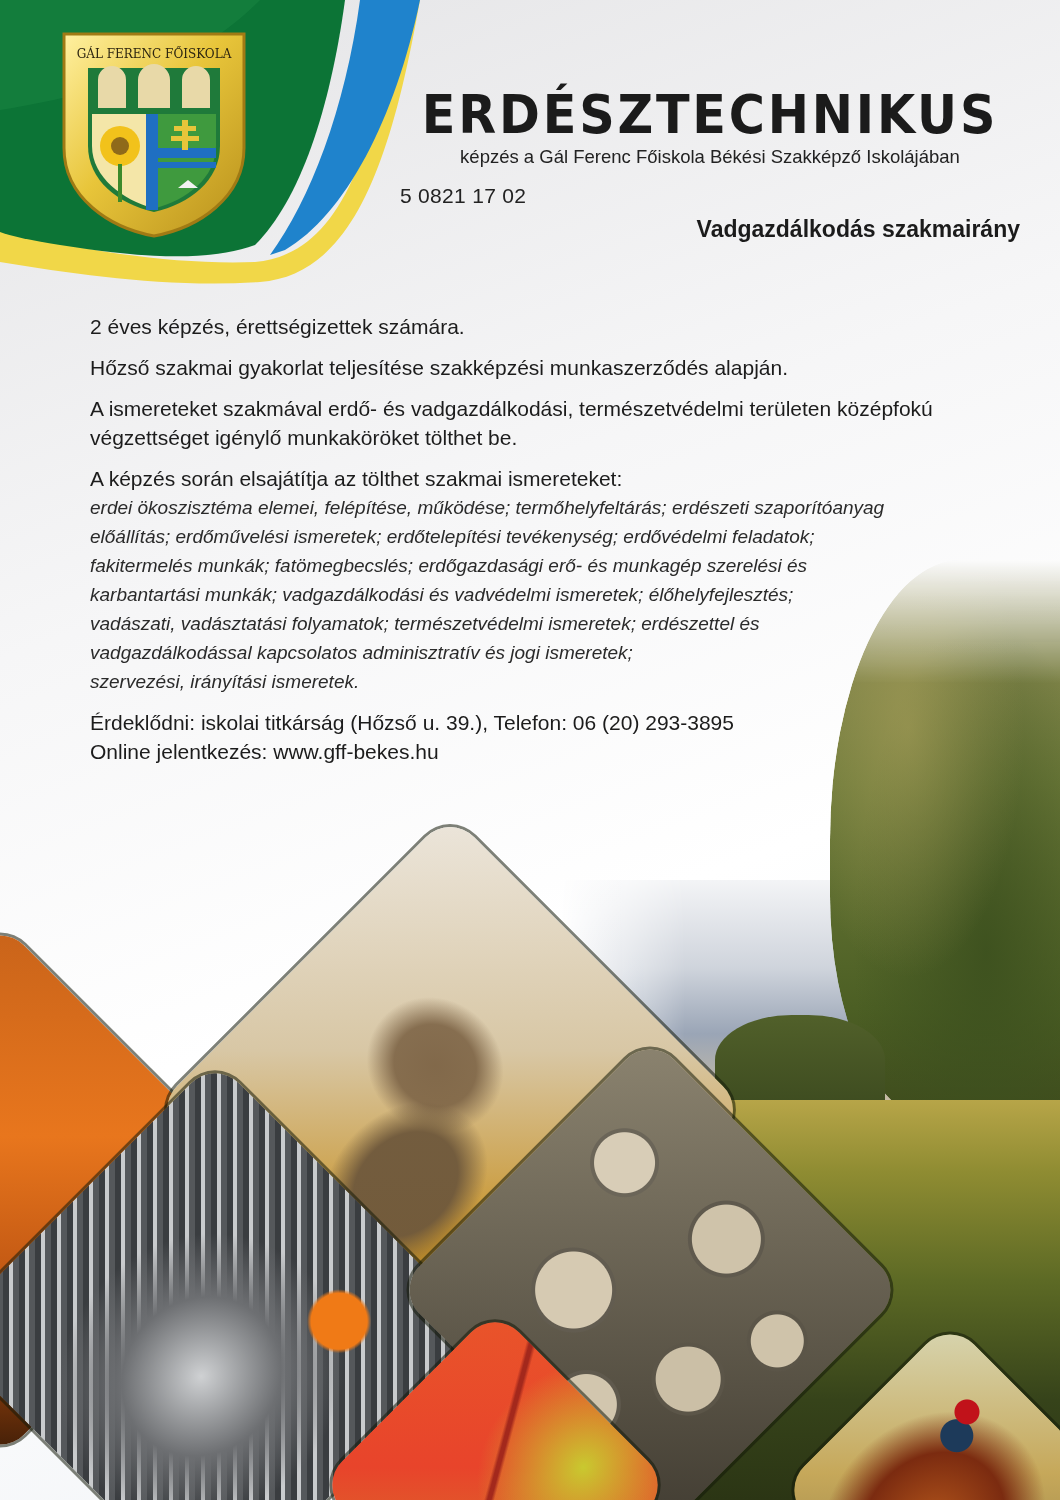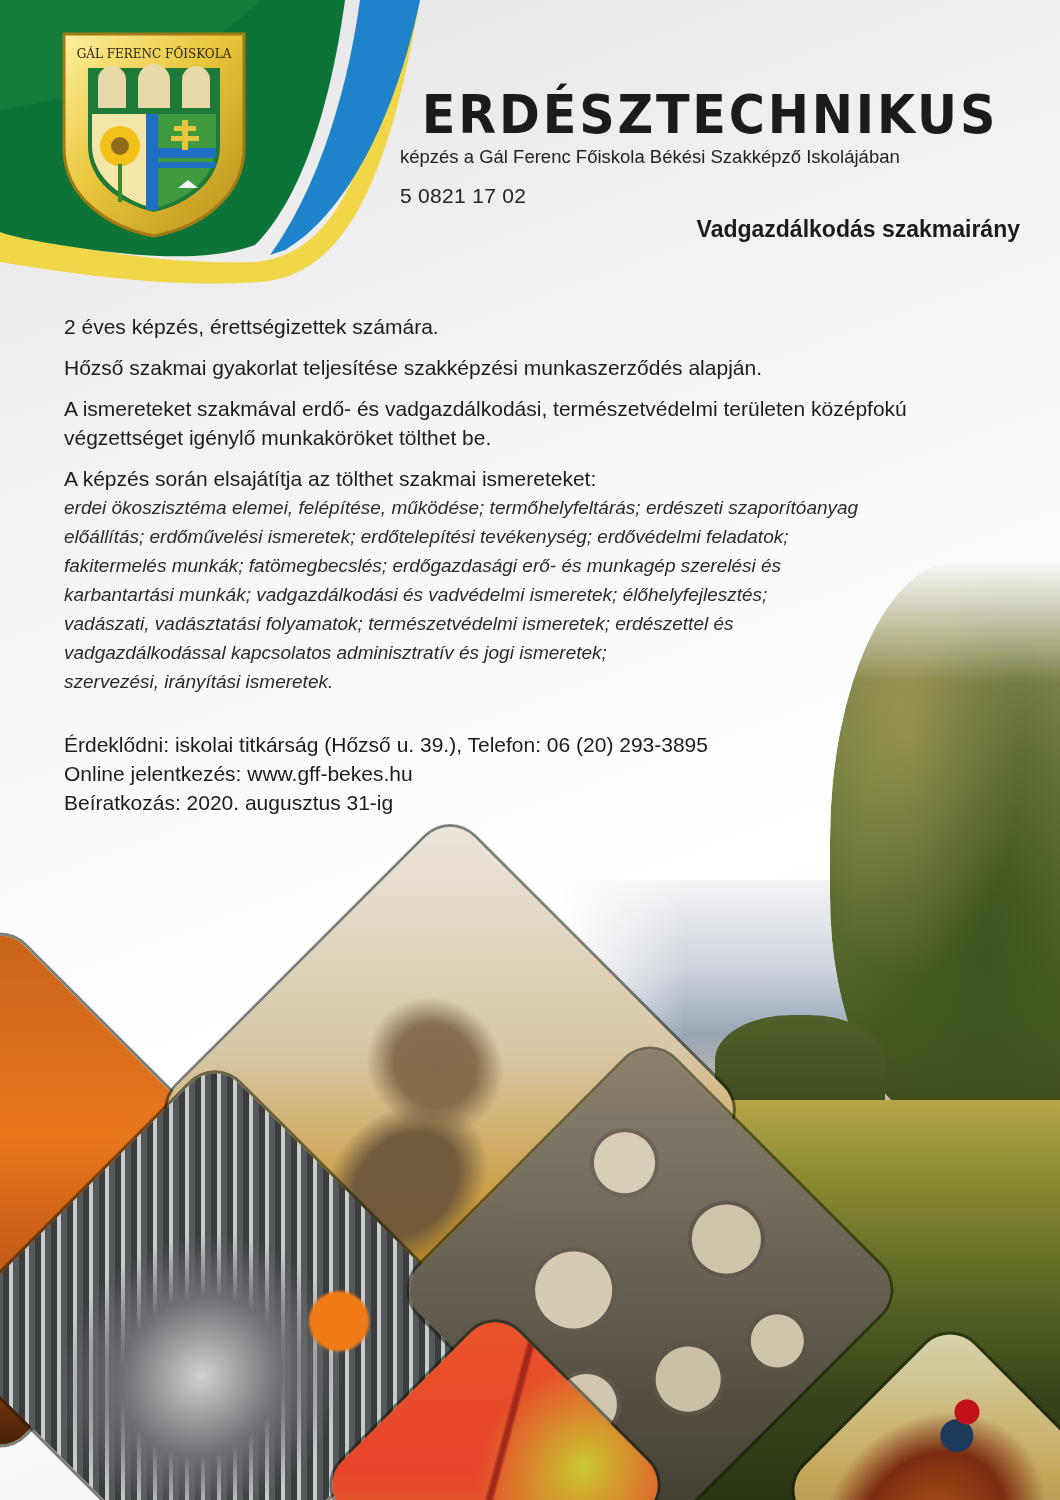--- a/index.html
+++ b/index.html
@@ -53,43 +53,43 @@
   
   .title {
     position: absolute; left: 400px; top: 84px; width: 620px; z-index: 3;
     text-align: center;
     font-family: "DejaVu Sans", sans-serif;
     font-weight: bold; font-size: 53px; letter-spacing: 3px; color: #1b1b1b;
     transform: scaleX(0.93); transform-origin: center;
   }
   .subtitle {
     position: absolute; left: 400px; top: 146px; width: 620px; z-index: 3;
-    font-size: 18.5px; color: #222;
+    text-align: center; font-size: 18.5px; color: #222;
   }
   .code {
     position: absolute; left: 400px; top: 184px; width: 620px; z-index: 3;
     text-align: left; font-size: 21px; color: #222; letter-spacing: 0.3px;
   }
   .specialty {
     position: absolute; left: 400px; top: 216px; width: 620px; z-index: 3;
     text-align: right; font-size: 23px; font-weight: bold; color: #1b1b1b;
   }
 
   
   .body-text {
-    position: absolute; left: 64px; top: 312px; width: 960px; z-index: 3;
+    position: absolute; left: 90px; top: 312px; width: 960px; z-index: 3;
     font-size: 21px; line-height: 29px; color: #1c1c1c;
   }
   .body-text .para { margin-bottom: 12px; }
   .body-text .para.tight { margin-bottom: 0; }
   .body-text .skills {
     font-style: italic; font-size: 19px; line-height: 29px; color: #2a2a2a;
-    white-space: pre-line; margin-bottom: 34px;
-  }
-  .contact { font-size: 21px; line-height: 29px; }
+    white-space: pre-line; 
+  }
+  .contact { font-size: 21px; line-height: 29px; margin-top: 12px; }
 
   
   .collage { position: absolute; left: 0; top: 0; width: 1060px; height: 1500px; z-index: 2; pointer-events: none; }
   .tile {
     position: absolute; border-radius: 34px; overflow: hidden;
     transform: rotate(45deg);
     box-shadow: 0 0 0 3px rgba(20,25,10,.55);
   }
   .tile.sunset {
     left: -190px; top: 1000px; width: 380px; height: 380px;
@@ -195,21 +195,20 @@
   <p class="skills">erdei ökoszisztéma elemei, felépítése, működése;  termőhelyfeltárás; erdészeti szaporítóanyag
 előállítás;  erdőművelési ismeretek; erdőtelepítési  tevékenység; erdővédelmi  feladatok;
 fakitermelés munkák;   fatömegbecslés; erdőgazdasági erő- és munkagép szerelési és
 karbantartási munkák; vadgazdálkodási és vadvédelmi ismeretek;  élőhelyfejlesztés;
 vadászati, vadásztatási folyamatok;   természetvédelmi ismeretek; erdészettel és
 vadgazdálkodással kapcsolatos adminisztratív és jogi ismeretek;
 szervezési, irányítási ismeretek.</p>
   <div class="contact">
     <p>Érdeklődni: iskolai titkárság (Hőzső u. 39.), Telefon: 06 (20) 293-3895</p>
     <p>Online jelentkezés: www.gff-bekes.hu</p>
-    <p>Beíratkozás: 2020. augusztus 31-ig</p>
   </div>
 </div>
 
 <div class="collage">
   <div class="tile sunset"></div>
   <div class="tile deer"></div>
   <div class="tile hunter"></div>
   <div class="tile wood"></div>
   <div class="tile leaf"></div>
   <div class="tile pheasant"></div>

